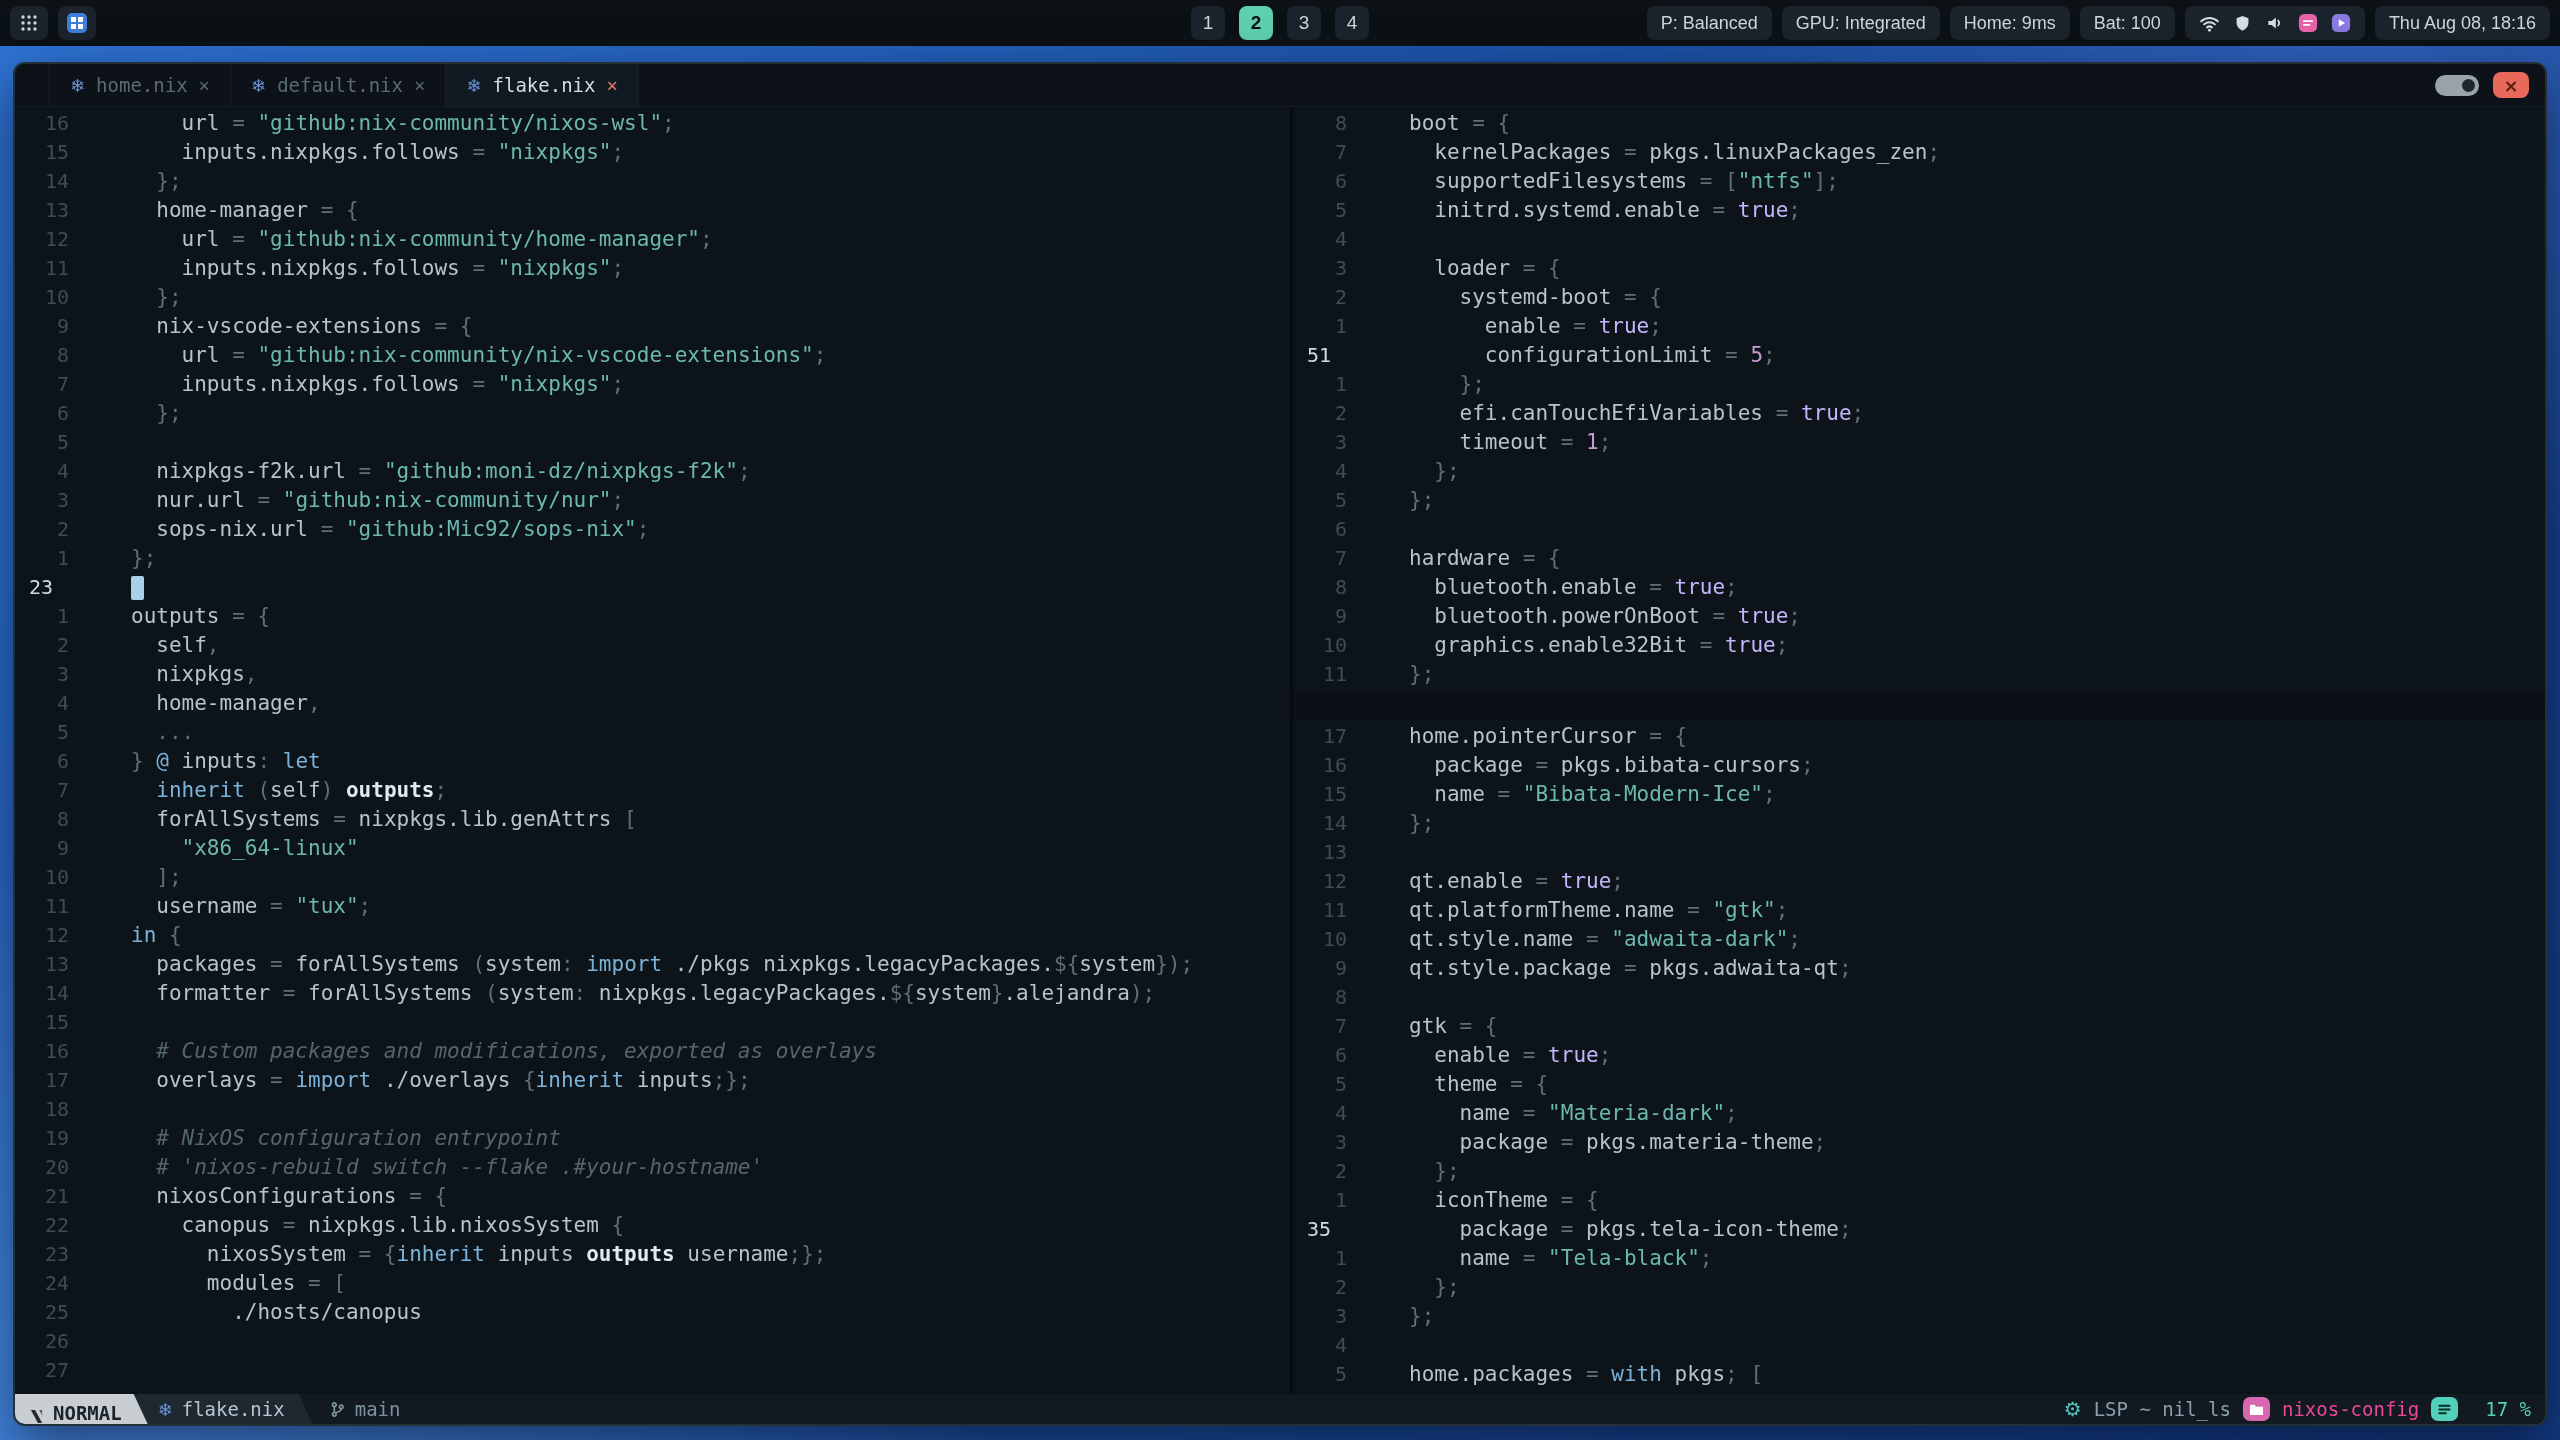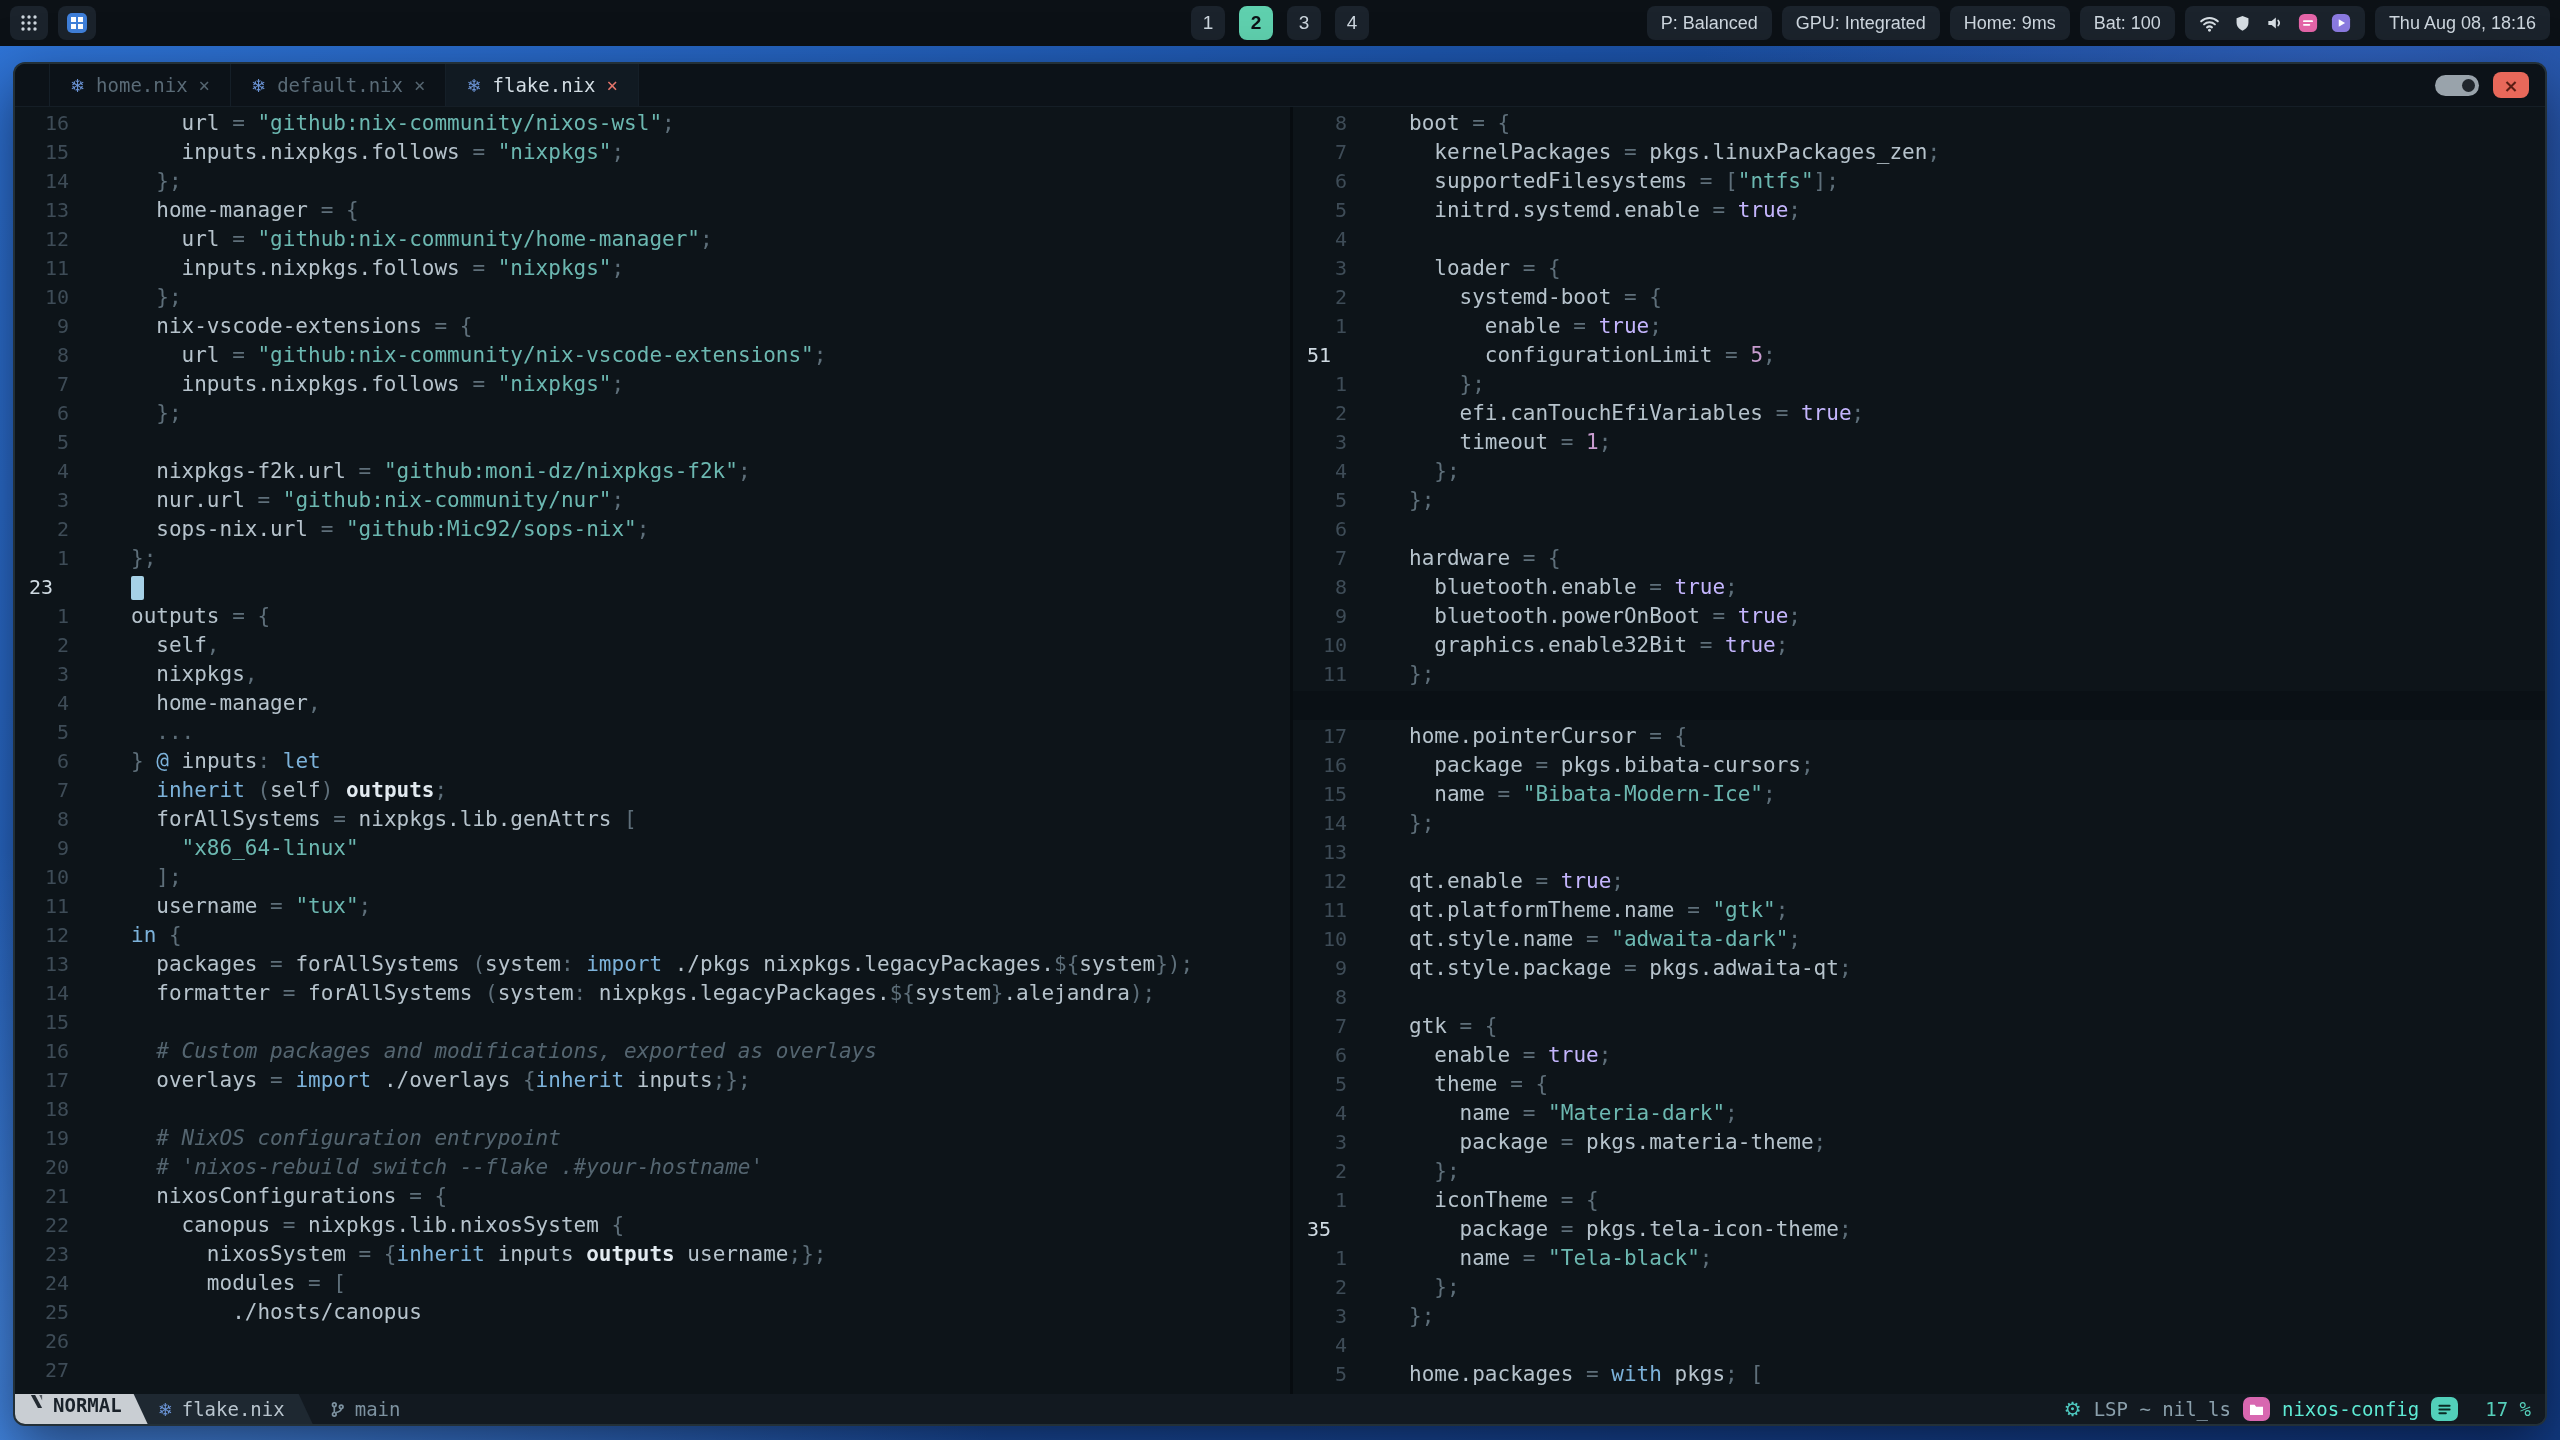--- a/index.html
+++ b/index.html
@@ -68,35 +68,35 @@
   .tk-s{color:#6cb8b1;}
   .tk-k{color:#7cb2da;}
   .tk-o{color:#c4b5fd;}
   .tk-n{color:#c89ccf;}
   .tk-c{color:#546570;font-style:italic;}
   .cursor{display:inline-block;width:13px;height:24px;background:#a6d1e6;border-radius:2px;vertical-align:middle;}
 
   
   .statusline{flex:0 0 30px;height:30px;background:#121920;display:flex;align-items:stretch;
     font-size:19px;}
-  .seg-mode{position:relative;z-index:3;display:flex;align-items:flex-start;gap:9px;background:#c9ced3;
+  .seg-mode{position:relative;z-index:3;display:flex;align-items:flex-end;gap:9px;background:#c9ced3;
     color:#1a222a;font-weight:bold;padding:0 26px 0 14px;
     clip-path:polygon(0 0,calc(100% - 14px) 0,100% 100%,0 100%);}
   .seg-file{position:relative;z-index:2;display:flex;align-items:center;gap:9px;background:#1e2831;
     color:#b9c5ce;padding:0 28px 0 26px;margin-left:-16px;
     clip-path:polygon(0 0,calc(100% - 14px) 0,100% 100%,0 100%);}
   .seg-file .nix{color:#6b94d6;font-family:"DejaVu Sans",sans-serif;font-size:18px;}
   .seg-branch{display:flex;align-items:center;gap:9px;color:#7d92a0;padding:0 16px;}
   .sl-right{margin-left:auto;display:flex;align-items:center;gap:12px;padding-right:14px;}
   .gear{color:#4fc9c0;font-family:"DejaVu Sans",sans-serif;font-size:20px;}
   .lsp-text{color:#8ba0ac;}
   .sl-chip{width:27px;height:24px;border-radius:7px;display:flex;align-items:center;justify-content:center;}
   .chip-pink{background:#d867b0;}
   .chip-teal{background:#52d0ba;}
-  .proj-text{color:#5eead4;}
+  .proj-text{color:#ec4899;}
   .scroll-text{color:#56cfba;margin-left:15px;}
 </style>
 </head>
 <body>
 
 <div class="screen">
 
   <header class="topbar">
     <div class="tb-left">
       <button class="chip icon-chip">

